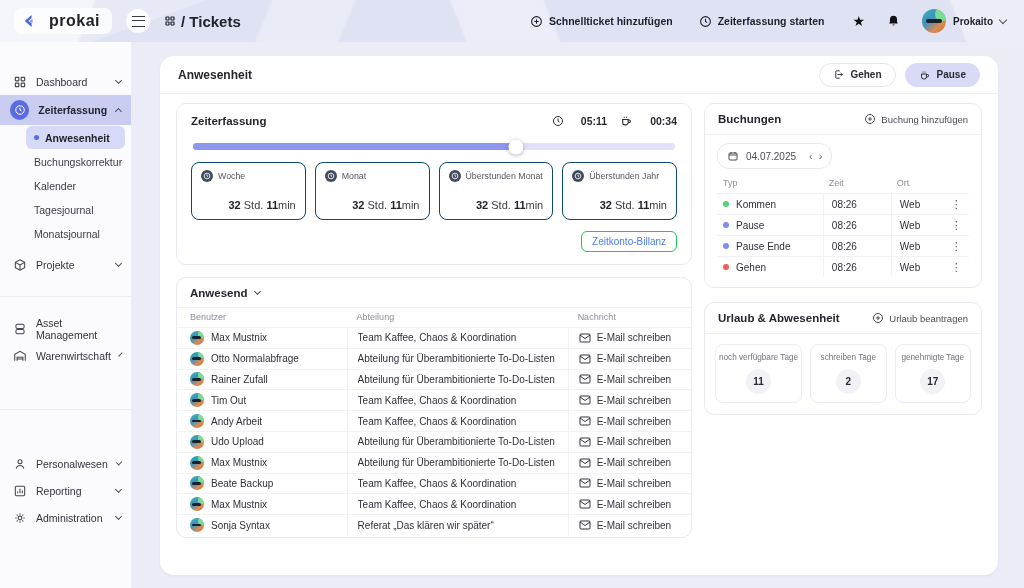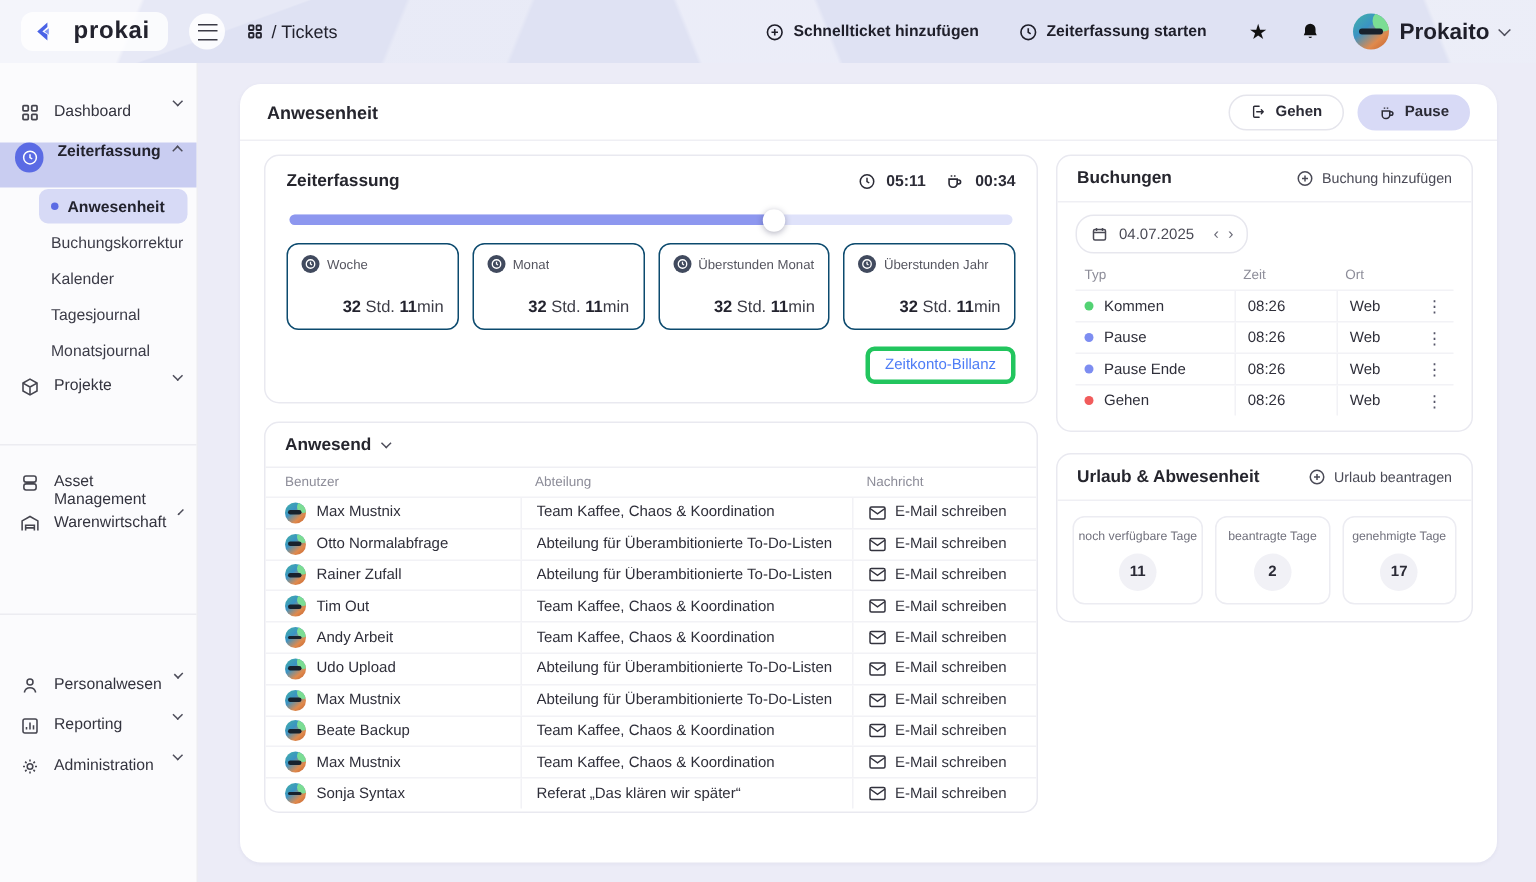--- a/index.html
+++ b/index.html
@@ -13,44 +13,44 @@
       linear-gradient(112deg, rgba(255,255,255,.55) 0 9%, transparent 9.3% 26%, rgba(255,255,255,.30) 26.3% 34%, transparent 34.3%),
       linear-gradient(248deg, rgba(255,255,255,.40) 0 7%, transparent 7.3% 46%, rgba(250,250,255,.45) 46.3% 55%, transparent 55.3%),
       linear-gradient(160deg, rgba(255,255,255,.25) 0 18%, transparent 18.3%),
       #dfe2f3;}
   .tb-left,.tb-right{display:flex;align-items:center;}
   .logo{display:flex;align-items:center;gap:11px;background:rgba(255,255,255,.8);border-radius:8px;padding:4px 12px 4px 8px;cursor:pointer;}
   .logo-text{font-size:16px;font-weight:bold;letter-spacing:.5px;color:#23232e;}
   .hamb{width:13px;height:11px;display:inline-block;border-top:1.6px solid #3a3a46;border-bottom:1.6px solid #3a3a46;position:relative;}
   .hamb::after{content:"";position:absolute;left:0;right:0;top:3.2px;height:1.6px;background:#3a3a46;}
   .tb-menu{margin-left:14px;width:24px;height:24px;border:none;background:rgba(255,255,255,.85);border-radius:50%;display:flex;align-items:center;justify-content:center;cursor:pointer;}
-  .breadcrumb{display:flex;align-items:center;gap:5px;margin-left:14px;font-size:12px;font-weight:normal;color:#23232e;cursor:pointer;}
+  .breadcrumb{display:flex;align-items:center;gap:5px;margin-left:14px;font-size:15px;font-weight:bold;color:#23232e;cursor:pointer;}
   .tb-btn{display:flex;align-items:center;gap:6px;background:none;border:none;font-family:inherit;font-size:10.5px;font-weight:bold;color:#1f1f2a;cursor:pointer;margin-left:26px;}
   .tb-star{font-size:14px;color:#111;margin-left:28px;background:none;border:none;cursor:pointer;}
   .tb-bell{margin-left:22px;background:none;border:none;cursor:pointer;}
   .userchip{display:flex;align-items:center;gap:7px;margin-left:22px;cursor:pointer;}
-  .uname{font-size:15px;font-weight:bold;color:#1f1f2a;}
+  .uname{font-size:10px;font-weight:bold;color:#1f1f2a;}
 
   
   .avatar{border-radius:50%;position:relative;overflow:hidden;flex:0 0 auto;
     background:linear-gradient(140deg,#43b3a6 0%,#3a93c4 38%,#e08a4d 72%,#c3622f 100%);}
   .avatar::before{content:"";position:absolute;right:-14%;top:-10%;width:58%;height:58%;border-radius:50%;background:#7bdd94;}
   .avatar::after{content:"";position:absolute;left:16%;top:40%;width:66%;height:20%;border-radius:2px;background:#18222d;}
   .av24{width:24px;height:24px;} .av13{width:14px;height:14px;}
 
   
   .chev{width:6px;height:6px;border-right:1.5px solid #4d4d5a;border-bottom:1.5px solid #4d4d5a;display:inline-block;}
   .chev.down{transform:rotate(45deg);margin-top:-3px;}
   .chev.up{transform:rotate(-135deg);margin-top:3px;}
   .chev.sm{width:5px;height:5px;}
 
   
   .wrap{display:flex;height:546px;}
   .sidebar{width:132px;background:#fbfbfd;border-right:1px solid #ededf2;padding-top:26px;flex:0 0 auto;}
-  .nav-item{display:flex;height:27px;padding:0 10px 0 13px;gap:9px;font-size:10.5px;color:#33333e;cursor:pointer;}
+  .nav-item{display:flex;align-items:center;height:27px;padding:0 10px 0 13px;gap:9px;font-size:10.5px;color:#33333e;cursor:pointer;}
   .nav-item .nv-label{flex:1;}
   .nav-item .nv-ic{color:#45454f;flex:0 0 auto;}
   .nav-item.active-parent{background:#c9cdf1;height:30px;font-weight:bold;color:#23232e;}
   .nav-circle{width:20px;height:20px;border-radius:50%;background:#5b6be4;display:flex;align-items:center;justify-content:center;margin-left:-3px;}
   .sub-item{display:flex;align-items:center;height:23px;margin:1px 6px 1px 26px;padding:0 8px;border-radius:6px;font-size:10.5px;color:#3c3c48;cursor:pointer;gap:6px;}
   .sub-item.active{background:#d7daf6;font-weight:bold;color:#23232e;}
   .sub-dot{width:5px;height:5px;border-radius:50%;background:#5b6be4;display:inline-block;}
   .sb-div{border-top:1px solid #ececf1;margin:18px 0;}
   .sb-gap{height:22px;}
 
@@ -68,33 +68,33 @@
   .col-r{width:278px;flex:0 0 auto;}
   .card{background:#fff;border:1px solid #e9e9f0;border-radius:10px;}
   .card-head{display:flex;align-items:center;justify-content:space-between;padding:9px 13px;}
   .card-title{font-size:11.5px;font-weight:bold;}
   .card-div{border-top:1px solid #efeff4;}
 
   
   .zcard{padding:10px 14px 12px;}
   .z-head{display:flex;align-items:center;justify-content:space-between;}
   .z-times{display:flex;align-items:center;gap:13px;}
-  .z-time{display:flex;align-items:center;gap:7px;font-size:10.5px;font-weight:bold;color:#2b2b36;}
+  .z-time{display:flex;align-items:center;gap:17px;font-size:10.5px;font-weight:bold;color:#2b2b36;}
   .slider{position:relative;height:7px;background:#dfe2fa;border-radius:4px;margin:16px 2px 12px;cursor:pointer;}
   .slider-fill{position:absolute;left:0;top:0;bottom:0;background:#8d97ef;border-radius:4px;}
   .slider-knob{position:absolute;top:50%;width:15px;height:15px;background:#fff;border-radius:50%;transform:translate(-50%,-50%);box-shadow:0 1px 4px rgba(30,30,70,.35);cursor:grab;}
   .stats{display:grid;grid-template-columns:repeat(4,1fr);gap:9px;}
   .stat-box{border:1px solid #0c4a6e;border-radius:8px;padding:7px 9px 8px;}
   .stat-head{display:flex;align-items:center;gap:5px;}
   .stat-ic{width:12px;height:12px;border-radius:50%;background:#414a5e;display:flex;align-items:center;justify-content:center;flex:0 0 auto;}
   .stat-label{font-size:8.8px;color:#55555f;white-space:nowrap;overflow:hidden;}
   .stat-value{text-align:right;margin-top:17px;font-size:11px;color:#3c3c46;}
   .stat-value b{color:#23232e;}
   .z-foot{display:flex;justify-content:flex-end;margin-top:11px;}
-  .balance-btn{border:3px solid #22c55e;background:#fff;color:#4d7cf6;border-radius:6px;padding:4px 10px;font-size:10px;font-family:inherit;cursor:pointer;}
+  .balance-btn{border:1px solid #22c55e;background:#fff;color:#4d7cf6;border-radius:6px;padding:4px 10px;font-size:10px;font-family:inherit;cursor:pointer;}
 
   
   .acard{margin-top:12px;padding-bottom:2px;}
   .a-head{display:flex;align-items:center;gap:7px;padding:9px 13px 8px;}
   .tbl-head,.tbl-row{display:grid;grid-template-columns:33% 43% 24%;align-items:center;}
   .tbl-head{padding:4px 0 5px;font-size:9px;color:#8d8d99;}
   .tbl-row{border-top:1px solid #f2f2f6;height:20.8px;font-size:10px;color:#2f2f3a;}
   .c1{padding-left:13px;display:flex;align-items:center;gap:7px;min-width:0;}
   .c2,.c3{padding-left:10px;border-left:1px solid #f2f2f6;align-self:stretch;display:flex;align-items:center;min-width:0;}
   .tbl-head .c2,.tbl-head .c3{border-left:none;}
@@ -680,21 +680,21 @@
             </div>
             <div class="card-div"></div>
             <div class="u-body">
 
                 <div class="u-box">
                   <div class="u-label">noch verfügbare Tage</div>
                   <div class="u-circle">11</div>
                 </div>
 
                 <div class="u-box">
-                  <div class="u-label">beantragte Tage</div>
+                  <div class="u-label">schreiben Tage</div>
                   <div class="u-circle">2</div>
                 </div>
 
                 <div class="u-box">
                   <div class="u-label">genehmigte Tage</div>
                   <div class="u-circle">17</div>
                 </div>
               </div>
           </section>
         </div>

